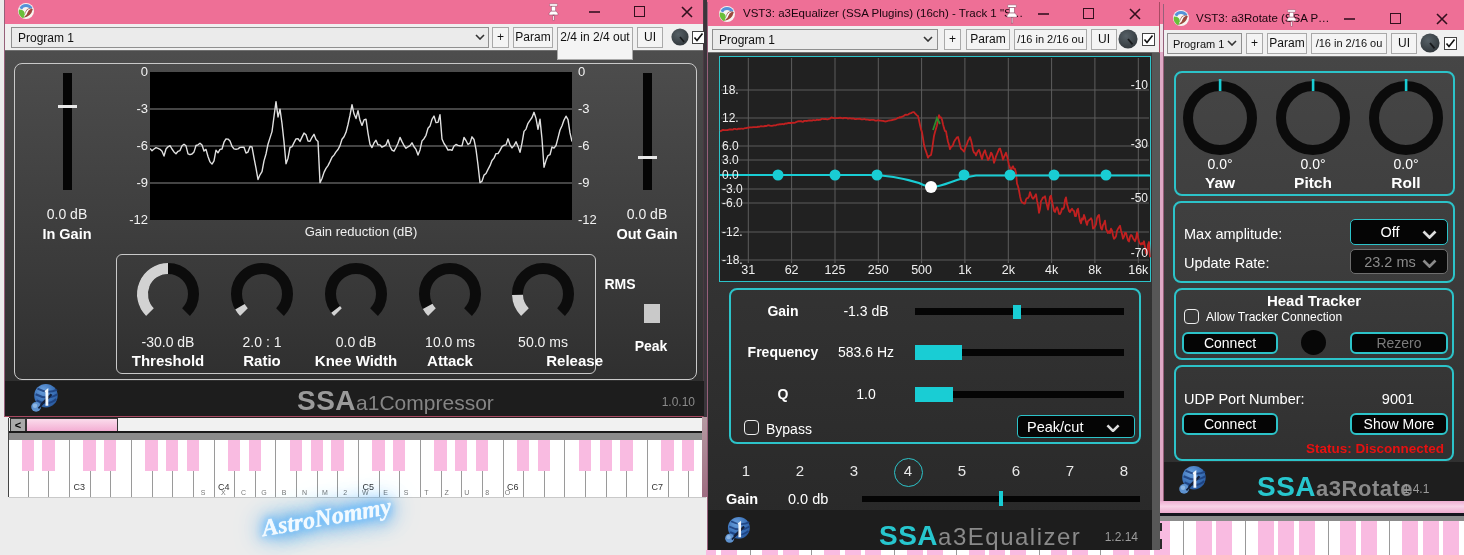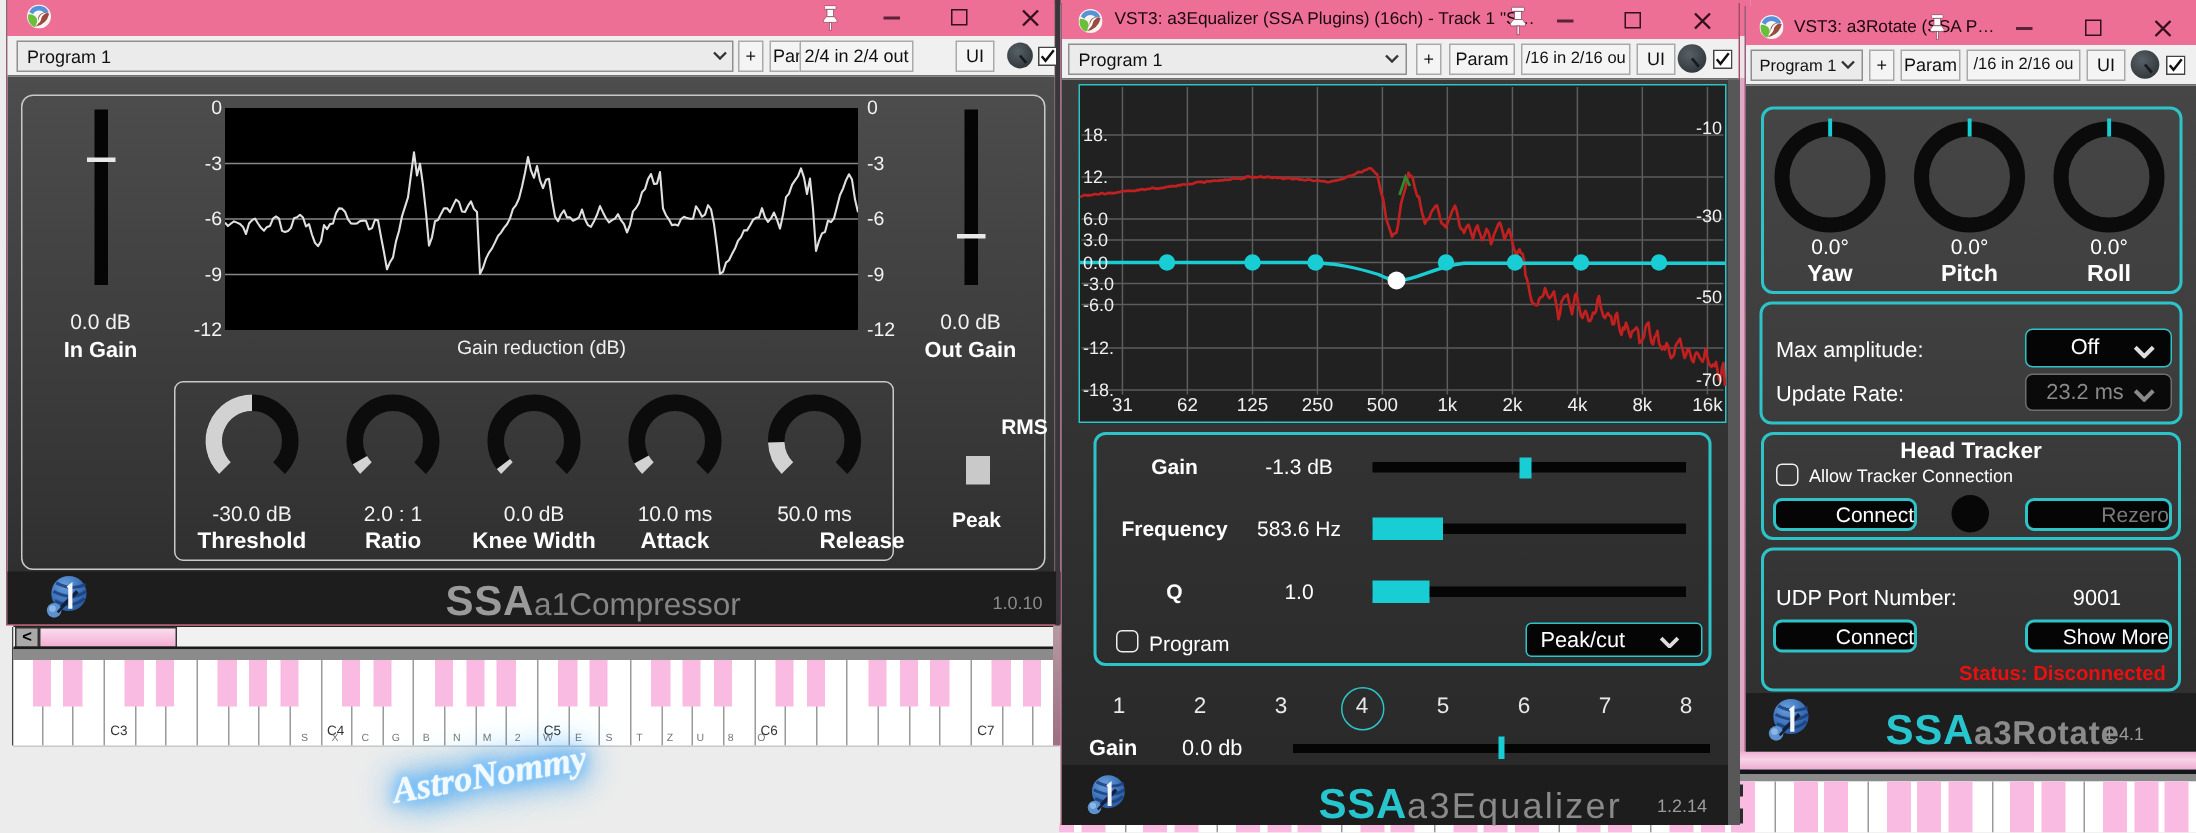--- a/index.html
+++ b/index.html
@@ -3,21 +3,21 @@
 *{margin:0;padding:0;box-sizing:border-box}
 html,body{width:1464px;height:555px;overflow:hidden;background:#ececec;font-family:"Liberation Sans",sans-serif;position:relative}
 .abs{position:absolute}
 .tbar{position:absolute;left:0;top:0;right:0;background:#ee6f96;color:#19060e}
 .ttxt{position:absolute;font-size:11.5px;white-space:nowrap;color:#19060e}
 .tool{position:absolute;left:0;right:0;background:#f0f0f0;border-bottom:1px solid #6f6f6f}
 .dd{position:absolute;background:#ebebeb;border:1px solid #8f8f8f;font-size:12px;color:#111;}
 .tbtn{position:absolute;background:#f4f4f4;border:1px solid #a9a9a9;font-size:12px;color:#111;text-align:center}
 .wlab{color:#fff;font-weight:bold}
 .cybox{position:absolute;border:2px solid #2cc3c9;border-radius:8px}
-.cbtn{position:absolute;background:#050505;border:2px solid #2cc3c9;border-radius:6px;color:#fff;font-size:14px;text-align:right}
+.cbtn{position:absolute;background:#050505;border:2px solid #2cc3c9;border-radius:6px;color:#fff;font-size:14px;text-align:center}
 </style></head><body>
 
 <div class="abs" style="left:0;top:417px;width:710px;height:138px;background:#ececec"></div>
 <div class="abs" style="left:8px;top:418px;width:1px;height:79px;background:#444"></div>
 <div class="abs" style="left:9px;top:417px;width:697px;height:1px;background:#222"></div>
 <div class="abs" style="left:9px;top:418px;width:697px;height:14px;background:#f1f1f1"></div>
 <div class="abs" style="left:10px;top:418px;width:16px;height:14px;background:#a9a9a9;border:1px solid #333;color:#222;font-size:10px;font-weight:bold;text-align:center;line-height:13px;font-size:11px;color:#000">&lt;</div>
 <div class="abs" style="left:26px;top:418px;width:92px;height:14px;background:linear-gradient(180deg,#fbdcec,#f3aed3);border:1px solid #333"></div>
 <div class="abs" style="left:9px;top:431px;width:697px;height:2px;background:#1a1a1a"></div>
 <div class="abs" style="left:9px;top:433px;width:697px;height:7px;background:#8b8b8b"></div>
@@ -177,21 +177,21 @@
 <svg class="abs" style="left:676px;top:6px" width="12" height="12" viewBox="0 0 12 12">
       <path d="M1 1 L11 11 M11 1 L1 11" stroke="#33101e" stroke-width="1.6"></path>
     </svg>
 <div class="tool" style="top:24px;height:27px"></div>
 <div class="dd" style="left:6px;top:3px;width:478px;height:21px;line-height:20px;padding-left:6px;position:absolute;top:27px">Program 1</div>
 <svg class="abs" style="left:470px;top:34px" width="10" height="6.0" viewBox="0 0 10 6">
       <polyline points="1,1 5,5 9,1" fill="none" stroke="#333" stroke-width="1.6"></polyline>
     </svg>
 <div class="tbtn" style="left:487px;top:27px;width:17px;height:21px;line-height:19px">+</div>
 <div class="tbtn" style="left:508px;top:27px;width:40px;height:21px;line-height:19px">Param</div>
-<div class="tbtn" style="left:528px;top:27px;width:76px;height:21px;line-height:19px">2/4 in 2/4 out</div>
+<div class="tbtn" style="left:552px;top:27px;width:76px;height:33px;line-height:19px">2/4 in 2/4 out</div>
 <div class="tbtn" style="left:632px;top:27px;width:26px;height:21px;line-height:19px">UI</div>
 <svg class="abs" style="left:666px;top:28px" width="18" height="18" viewBox="0 0 22 22">
 <defs>
         <radialGradient id="tk666" cx="40%" cy="35%" r="75%">
           <stop offset="0" stop-color="#566066"></stop>
           <stop offset="1" stop-color="#2e3438"></stop>
         </radialGradient>
       </defs>
 <circle cx="11" cy="11" r="10.5" fill="url(#tk666)"></circle>
 <line x1="11" y1="11" x2="16" y2="17" stroke="#17191b" stroke-width="2"></line>
@@ -251,21 +251,21 @@
 <path d="M 15.97 52.03 A 25.5 25.5 0 0 1 11.65 46.28" stroke="#d2d2d2" stroke-width="11" fill="none"></path>
 </svg>
 <div class="abs" style="left:390px;top:334px;width:110px;text-align:center;font-size:14px;color:#f2f2f2">10.0 ms</div>
 <div class="abs wlab" style="left:385px;top:352px;width:120px;text-align:center;font-size:15px">Attack</div>
 <svg class="abs" style="left:504px;top:260px" width="68" height="68" viewBox="0 0 68 68">
 <path d="M 15.97 52.03 A 25.5 25.5 0 1 1 52.03 52.03" stroke="#0c0c0c" stroke-width="11" fill="none"></path>
 <path d="M 15.97 52.03 A 25.5 25.5 0 0 1 8.51 34.80" stroke="#d2d2d2" stroke-width="11" fill="none"></path>
 </svg>
 <div class="abs" style="left:483px;top:334px;width:110px;text-align:center;font-size:14px;color:#f2f2f2">50.0 ms</div>
 <div class="abs wlab" style="left:478px;top:352px;width:120px;text-align:right;font-size:15px">Release</div>
-<div class="abs wlab" style="left:638px;top:276px;width:80px;text-align:center;font-size:14px">RMS</div>
+<div class="abs wlab" style="left:575px;top:276px;width:80px;text-align:center;font-size:14px">RMS</div>
 <div class="abs" style="left:639px;top:304px;width:16px;height:19px;background:#c9c9c9"></div>
 <div class="abs wlab" style="left:606px;top:338px;width:80px;text-align:center;font-size:14px">Peak</div>
 <div class="abs" style="left:0;top:381px;width:703px;height:35px;background:#1d1d1d"></div>
 <svg class="abs" style="left:24px;top:383px" width="32" height="30" viewBox="0 0 34 32">
 <defs>
         <radialGradient id="pg24" cx="38%" cy="28%" r="85%">
           <stop offset="0" stop-color="#6ba0dd"></stop>
           <stop offset="0.55" stop-color="#3a71b8"></stop>
           <stop offset="1" stop-color="#245397"></stop>
         </radialGradient>
@@ -400,21 +400,21 @@
 <div class="abs" style="left:108px;top:342px;width:100px;text-align:center;font-size:14px;color:#fff">583.6 Hz</div>
 <div class="abs wlab" style="left:25px;top:384px;width:100px;text-align:center;font-size:14px">Q</div>
 <div class="abs" style="left:108px;top:384px;width:100px;text-align:center;font-size:14px;color:#fff">1.0</div>
 <div class="abs" style="left:207px;top:306px;width:209px;height:7px;background:#050505"></div>
 <div class="abs" style="left:305px;top:303px;width:8px;height:14px;background:#19cdd4"></div>
 <div class="abs" style="left:207px;top:347px;width:209px;height:7px;background:#050505"></div>
 <div class="abs" style="left:207px;top:343px;width:47px;height:15px;background:#19cdd4"></div>
 <div class="abs" style="left:207px;top:389px;width:209px;height:7px;background:#050505"></div>
 <div class="abs" style="left:207px;top:385px;width:38px;height:15px;background:#19cdd4"></div>
 <div class="abs" style="left:36px;top:418px;width:15px;height:15px;border:1.5px solid #eee;border-radius:4px"></div>
-<div class="abs" style="left:58px;top:419px;font-size:14px;color:#fff">Program</div>
+<div class="abs" style="left:58px;top:419px;font-size:14px;color:#fff">Bypass</div>
 <div class="abs" style="left:309px;top:413px;width:118px;height:23px;background:#050505;border:1.5px solid #2cc3c9;border-radius:4px"></div>
 <div class="abs" style="left:319px;top:417px;font-size:14.5px;color:#fff">Peak/cut</div>
 <svg class="abs" style="left:398px;top:422px" width="14" height="8.4" viewBox="0 0 10 6">
       <polyline points="1,1 5,5 9,1" fill="none" stroke="#ddd" stroke-width="1.8"></polyline>
     </svg>
 <div class="abs" style="left:28px;top:460px;width:20px;text-align:center;font-size:15px;color:#e8e8e8">1</div>
 <div class="abs" style="left:82px;top:460px;width:20px;text-align:center;font-size:15px;color:#e8e8e8">2</div>
 <div class="abs" style="left:136px;top:460px;width:20px;text-align:center;font-size:15px;color:#e8e8e8">3</div>
 <div class="abs" style="left:190px;top:460px;width:20px;text-align:center;font-size:15px;color:#e8e8e8">4</div>
 <div class="abs" style="left:244px;top:460px;width:20px;text-align:center;font-size:15px;color:#e8e8e8">5</div>

